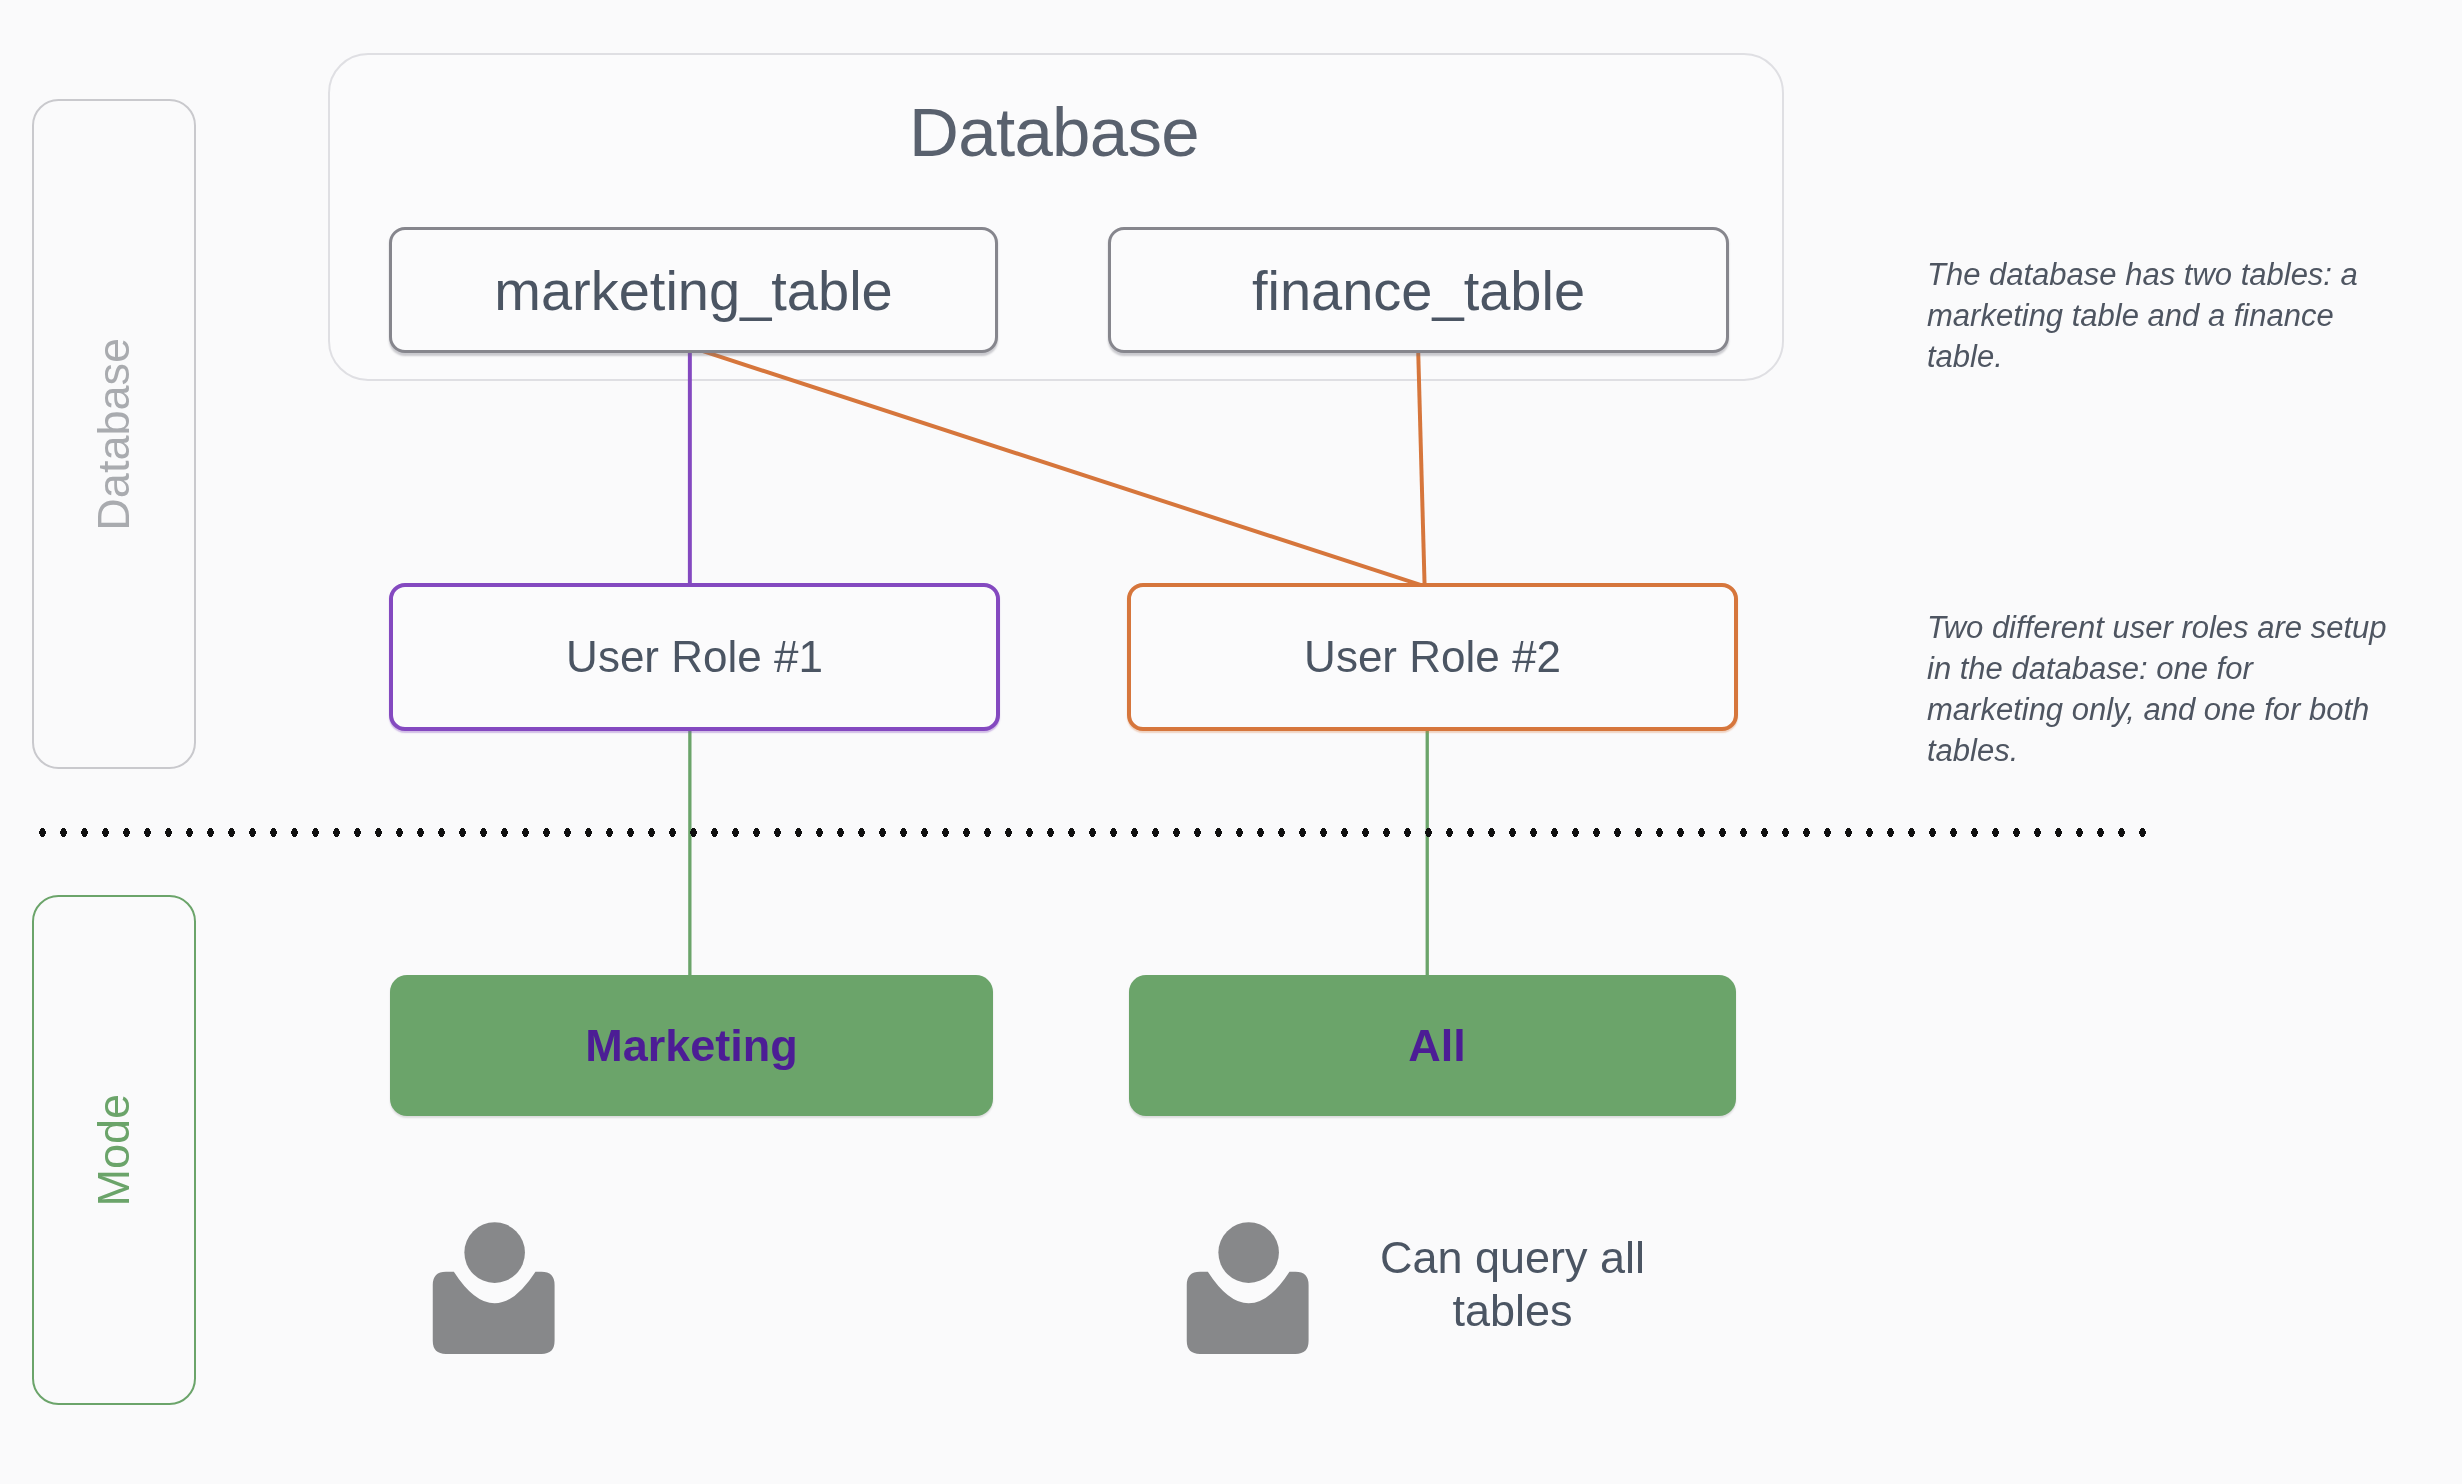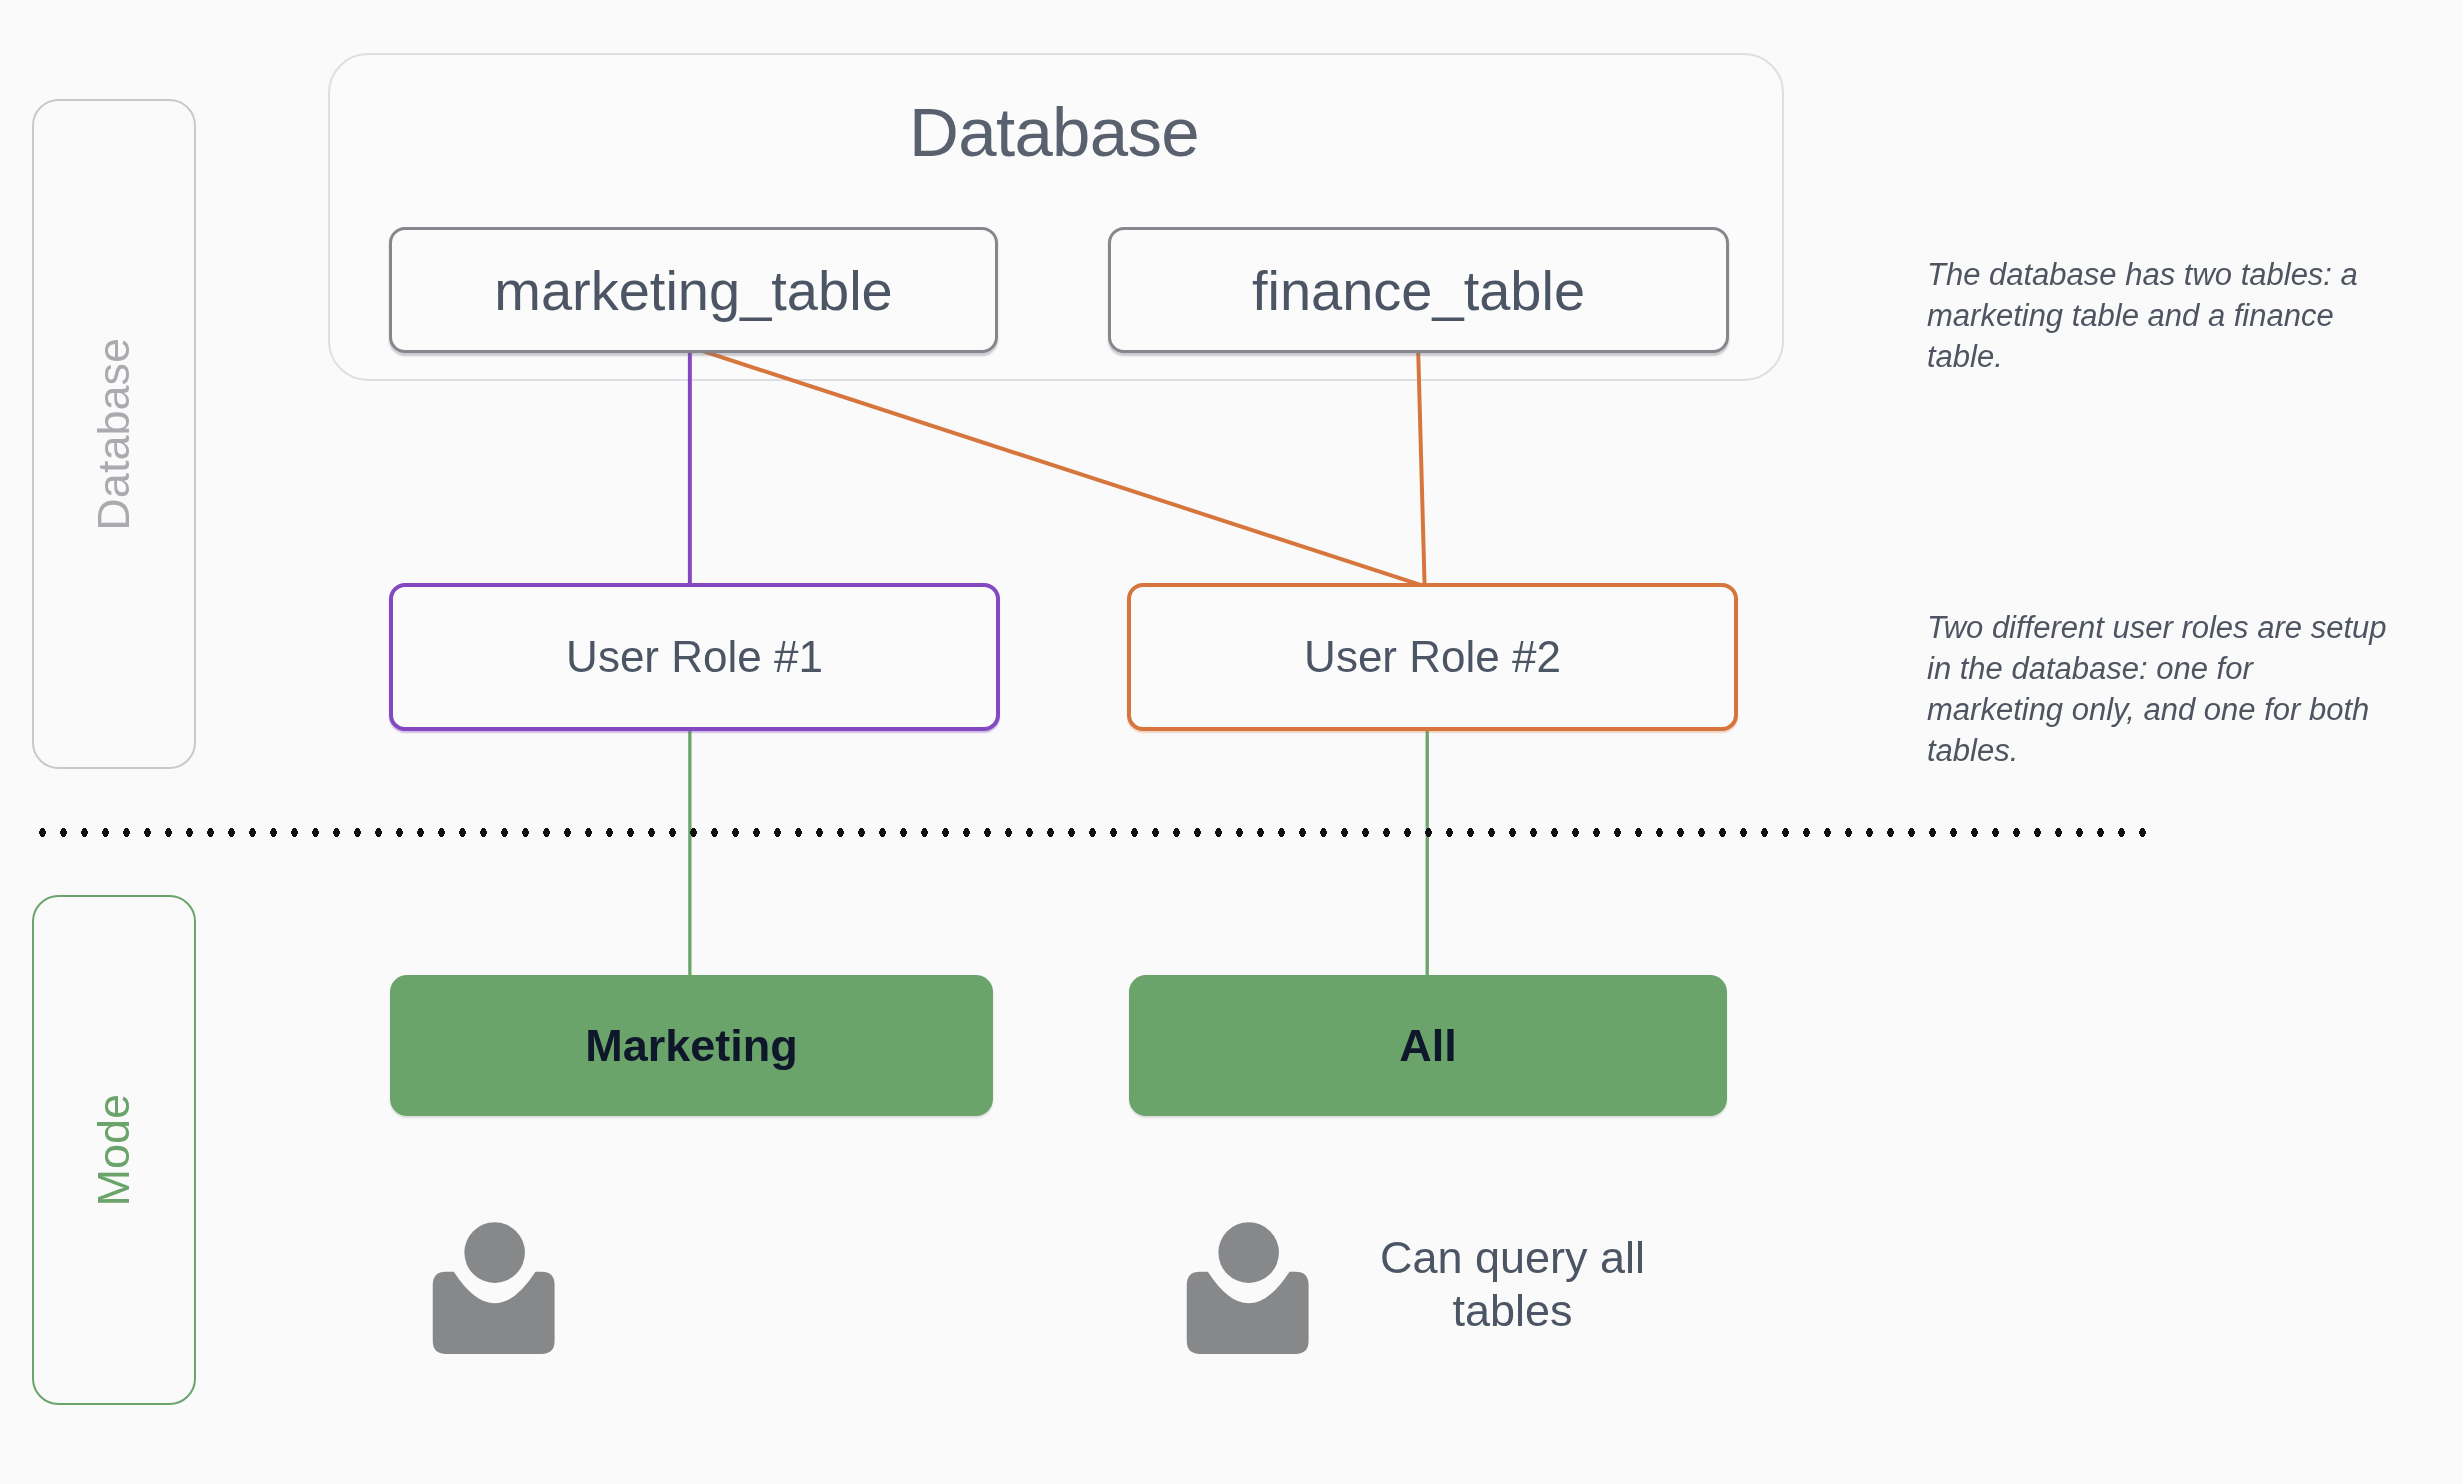--- a/index.html
+++ b/index.html
@@ -19,24 +19,24 @@
   .table-node{border:3.3px solid #86868d;box-shadow:0 2.6px 2px rgba(110,110,120,.35);}
   .mk-table{left:389px;top:227px;width:603px;height:120px;}
   .fin-table{left:1108px;top:227px;width:615px;height:120px;}
 
   .role-node{font-size:44px;}
   .role-1{left:389px;top:583px;width:603px;height:140px;border:4px solid #8449c0;
           box-shadow:0 2px 1.3px rgba(132,73,192,.35);}
   .role-2{left:1127px;top:583px;width:603px;height:140px;border:4px solid #d6763c;
           box-shadow:0 2px 1.3px rgba(214,118,60,.3);}
 
-  .mode-btn{border-radius:17px;background:#6ba46a;color:#0f172a;font-weight:bold;font-size:45px;
+  .mode-btn{border-radius:17px;background:#6ba46a;color:#4c1d95;font-weight:bold;font-size:45px;
             box-shadow:0 2px 2px rgba(0,0,0,.12);border:none;}
   .btn-marketing{left:390px;top:975px;width:603px;height:141px;}
-  .btn-all{left:1129px;top:975px;width:598px;height:141px;}
+  .btn-all{left:1129px;top:975px;width:598px;height:141px;padding-left:9px;}
 
   
   .rail{border-radius:26.4px;display:flex;align-items:center;justify-content:center;z-index:2;}
   .rail-db{left:32px;top:99px;width:160px;height:666px;border:2.6px solid #c9c9cd;}
   .rail-mode{left:32px;top:895px;width:160px;height:506px;border:2.6px solid #6ba46a;}
   .rail-text{writing-mode:vertical-rl;transform:rotate(180deg);font-size:45px;}
   .rail-db .rail-text{color:#a9abaf;}
   .rail-mode .rail-text{color:#6ba46a;}
 
   

